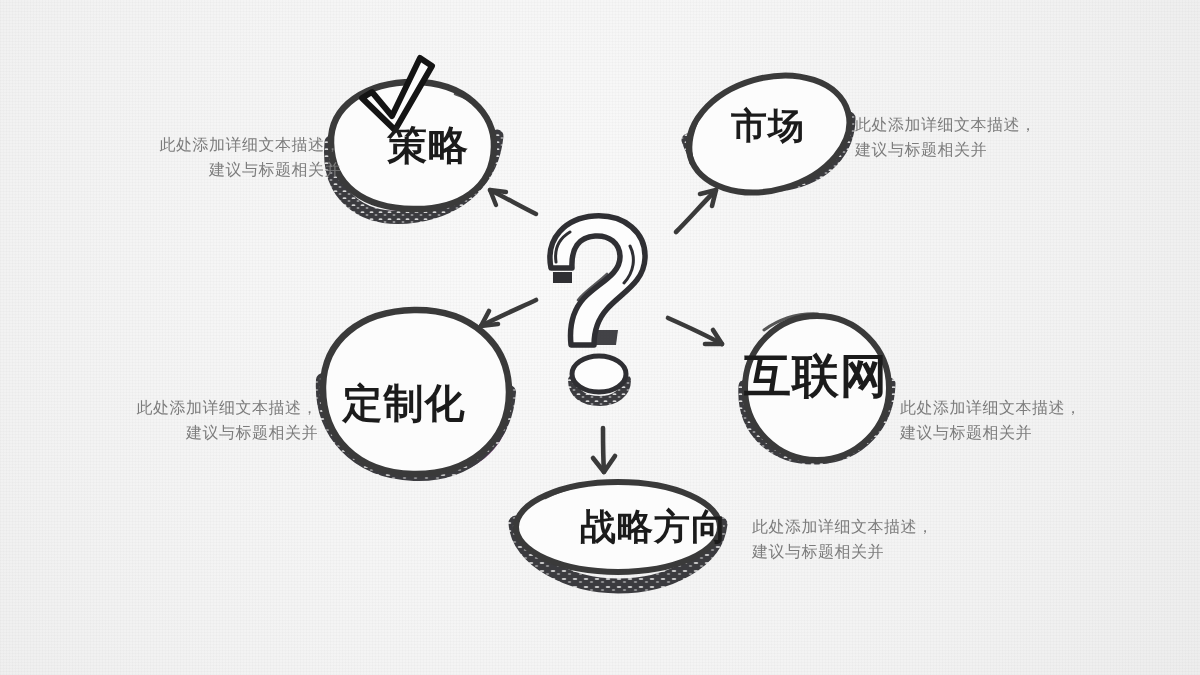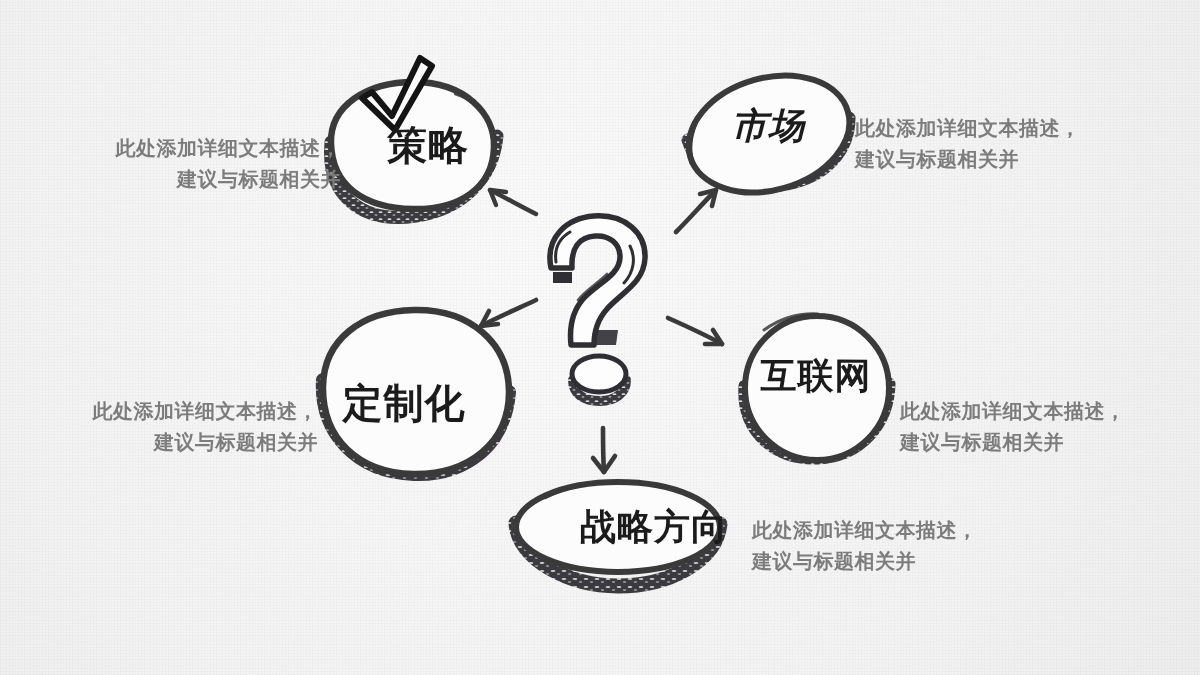--- a/index.html
+++ b/index.html
@@ -21,26 +21,25 @@
   }
   #art {
     position: absolute;
     left: 0; top: 0;
     width: 1200px;
     height: 675px;
   }
   .desc {
     position: absolute;
     color: #7c7c7c;
-    font-size: 20px;
+    font-size: 16px;
     line-height: 1.55;
     letter-spacing: 0.5px;
     white-space: pre-line;
     font-family: "Liberation Sans", "DejaVu Sans", sans-serif;
-    font-weight: bold;
   }
   .desc.ta-right { text-align: right; }
   .desc.ta-left  { text-align: left; }
 
   .node-label {
     position: absolute;
     color: #1b1b1b;
     font-weight: 700;
     font-family: "Liberation Sans", "DejaVu Sans", sans-serif;
     white-space: nowrap;
@@ -158,25 +157,25 @@
     </g>
 
     <g>
       <path d="M603,428 C603,444 603,456 604,472" fill="none" stroke="#3a3a3a" stroke-width="4.6" stroke-linecap="round"></path>
       <path d="M604,472 L593,458 M604,472 L615,456" fill="none" stroke="#3a3a3a" stroke-width="4.6" stroke-linecap="round"></path>
     </g>
   </svg>
 
   <div class="node-label" style="left:428px; top:145px; font-size:40px;">策略</div>
 
-  <div class="node-label" style="left:768px; top:126px; font-size:36px;font-style:italic;">市场</div>
+  <div class="node-label" style="left:768px; top:126px; font-size:36px;">市场</div>
 
   <div class="node-label" style="left:404px; top:403px; font-size:40px;">定制化</div>
 
-  <div class="node-label" style="left:816px; top:376px; font-size:36px;">互联网</div>
+  <div class="node-label" style="left:816px; top:376px; font-size:47px;">互联网</div>
 
   <div class="node-label" style="left:654px; top:527px; font-size:36px;">战略方向</div>
 
   <div class="desc ta-right" style="left:108px; top:133px; width:233px;">此处添加详细文本描述，
 建议与标题相关并</div>
 
   <div class="desc ta-left" style="left:855px; top:113px; width:240px;">此处添加详细文本描述，
 建议与标题相关并</div>
 
   <div class="desc ta-right" style="left:78px; top:396px; width:240px;">此处添加详细文本描述，

